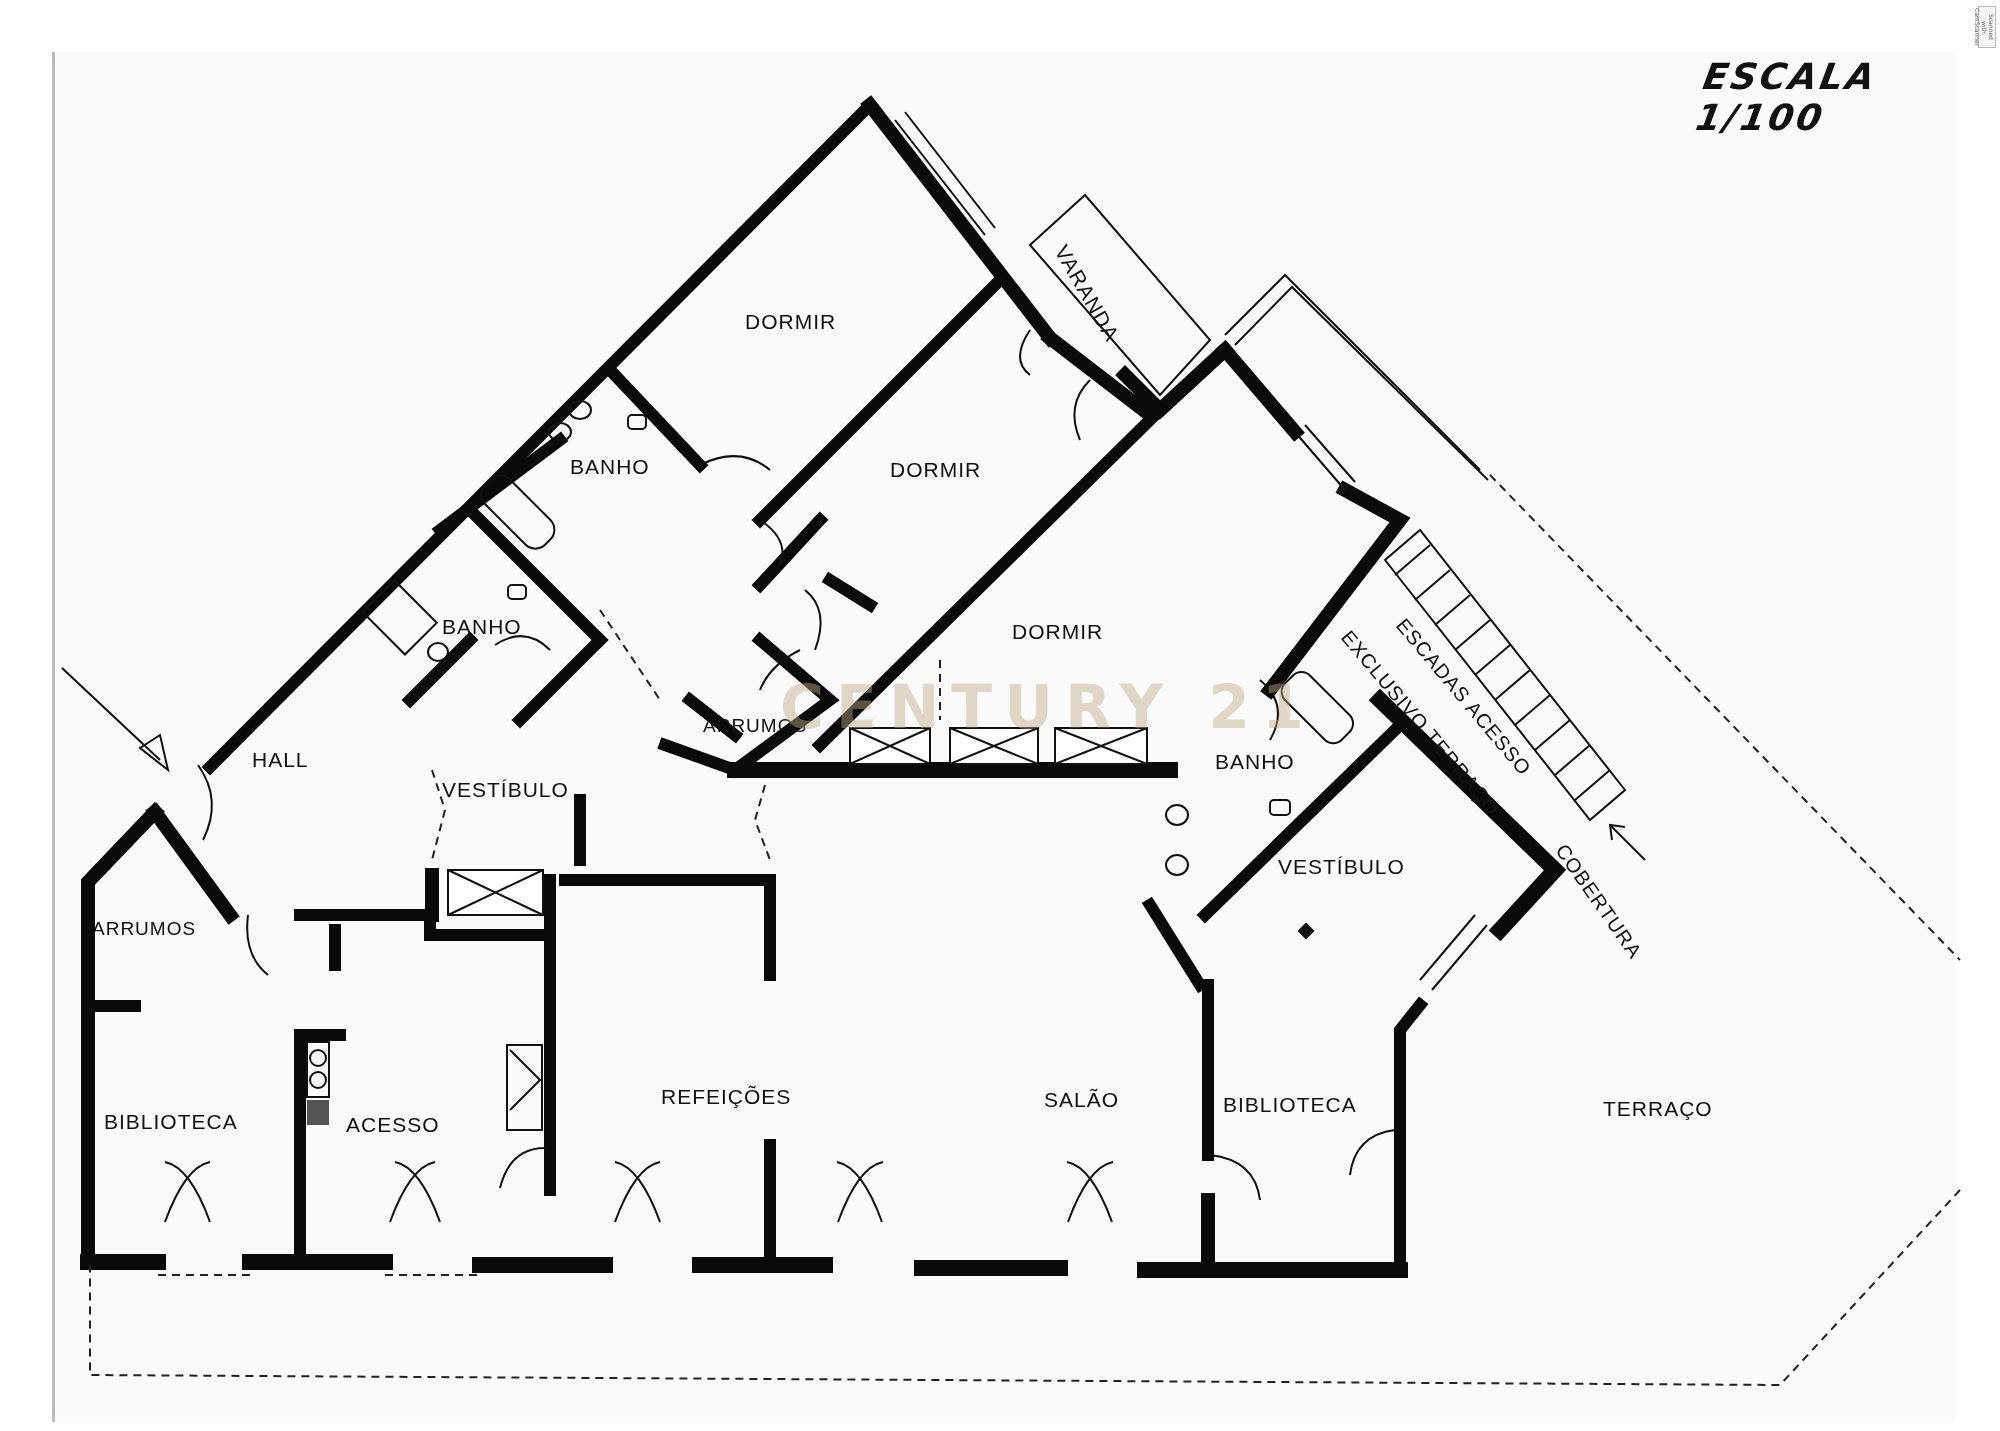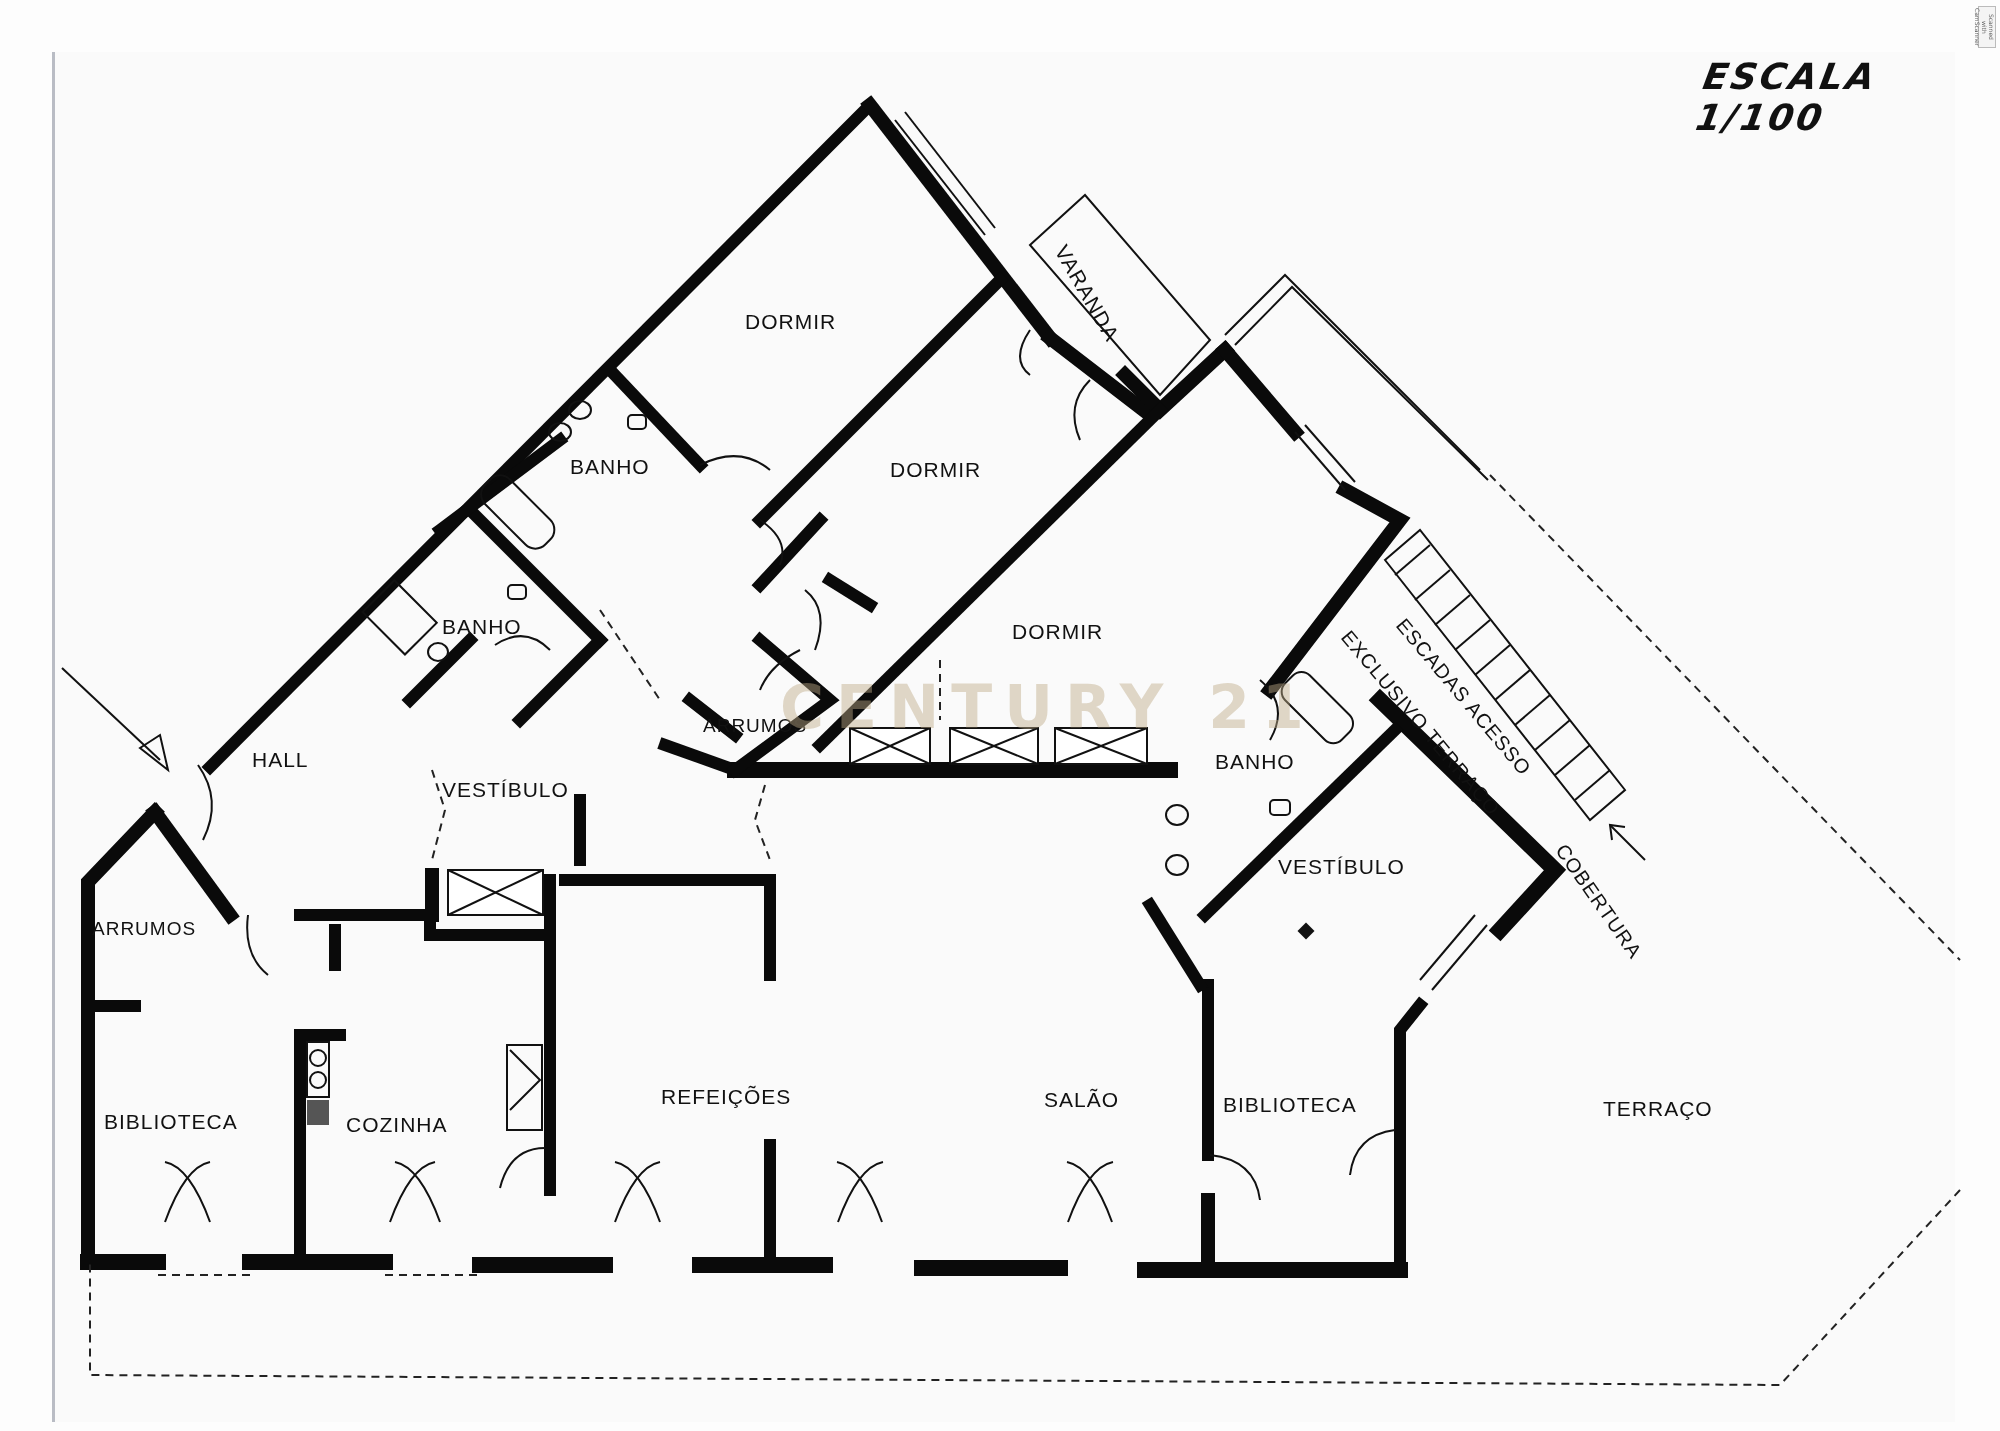--- a/index.html
+++ b/index.html
@@ -198,21 +198,21 @@
   <div class="lbl" style="left:1012px;top:620px;">DORMIR</div>
   <div class="lbl" style="left:1060px;top:235px;transform:rotate(60deg);">VARANDA</div>
   <div class="lbl" style="left:570px;top:455px;">BANHO</div>
   <div class="lbl" style="left:442px;top:615px;">BANHO</div>
   <div class="lbl" style="left:1215px;top:750px;">BANHO</div>
   <div class="lbl" style="left:252px;top:740px;margin-top:8px;">HALL</div>
   <div class="lbl" style="left:442px;top:778px;">VESTÍBULO</div>
   <div class="lbl" style="left:92px;top:918px;font-size:19px;">ARRUMOS</div>
   <div class="lbl" style="left:703px;top:715px;font-size:19px;">ARRUMOS</div>
   <div class="lbl" style="left:104px;top:1110px;">BIBLIOTECA</div>
-  <div class="lbl" style="left:346px;top:1113px;">COZINHA</div>
+  <div class="lbl" style="left:346px;top:1113px;">ACESSO</div>
   <div class="lbl" style="left:661px;top:1085px;">REFEIÇÕES</div>
   <div class="lbl" style="left:1044px;top:1088px;">SALÃO</div>
   <div class="lbl" style="left:1223px;top:1093px;text-align:right;">BIBLIOTECA</div>
   <div class="lbl" style="left:1278px;top:855px;">VESTÍBULO</div>
   <div class="lbl" style="left:1603px;top:1097px;">TERRAÇO</div>
 
   <div class="lbl" style="left:1400px;top:610px;transform:rotate(50deg);font-size:20px;">ESCADAS ACESSO</div>
   <div class="lbl" style="left:1345px;top:622px;transform:rotate(50deg);font-size:20px;">EXCLUSIVO TERRAÇO</div>
   <div class="lbl" style="left:1560px;top:835px;transform:rotate(55deg);font-size:20px;">COBERTURA</div>
 

